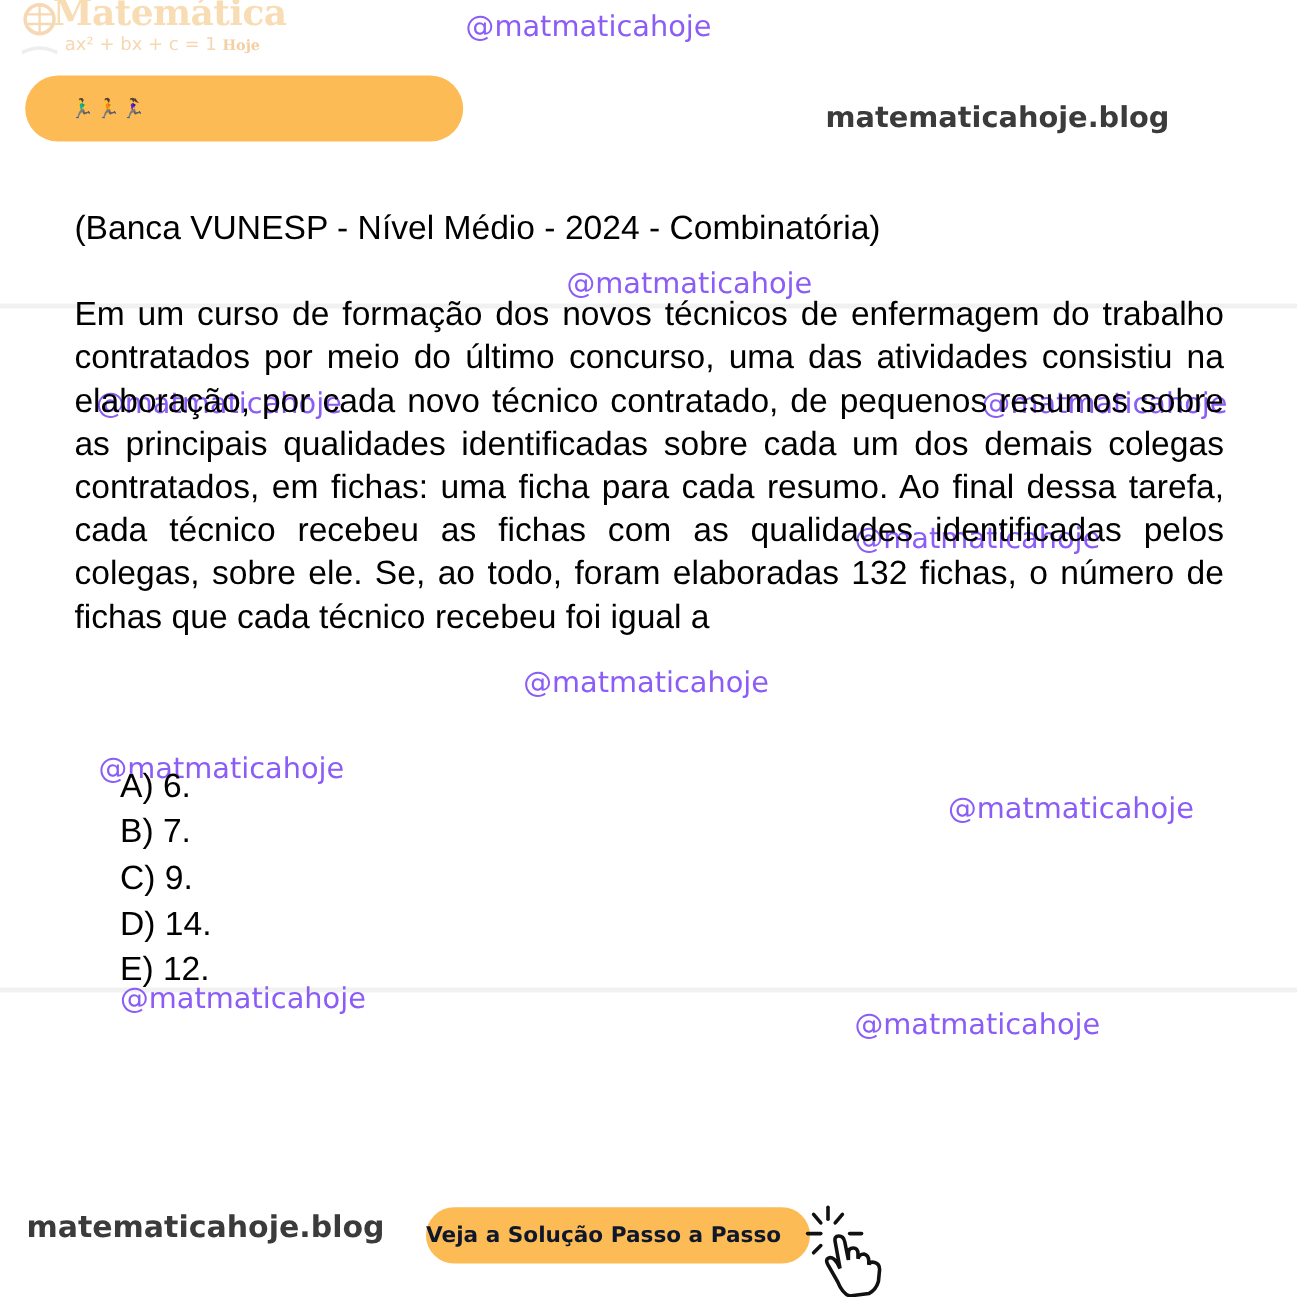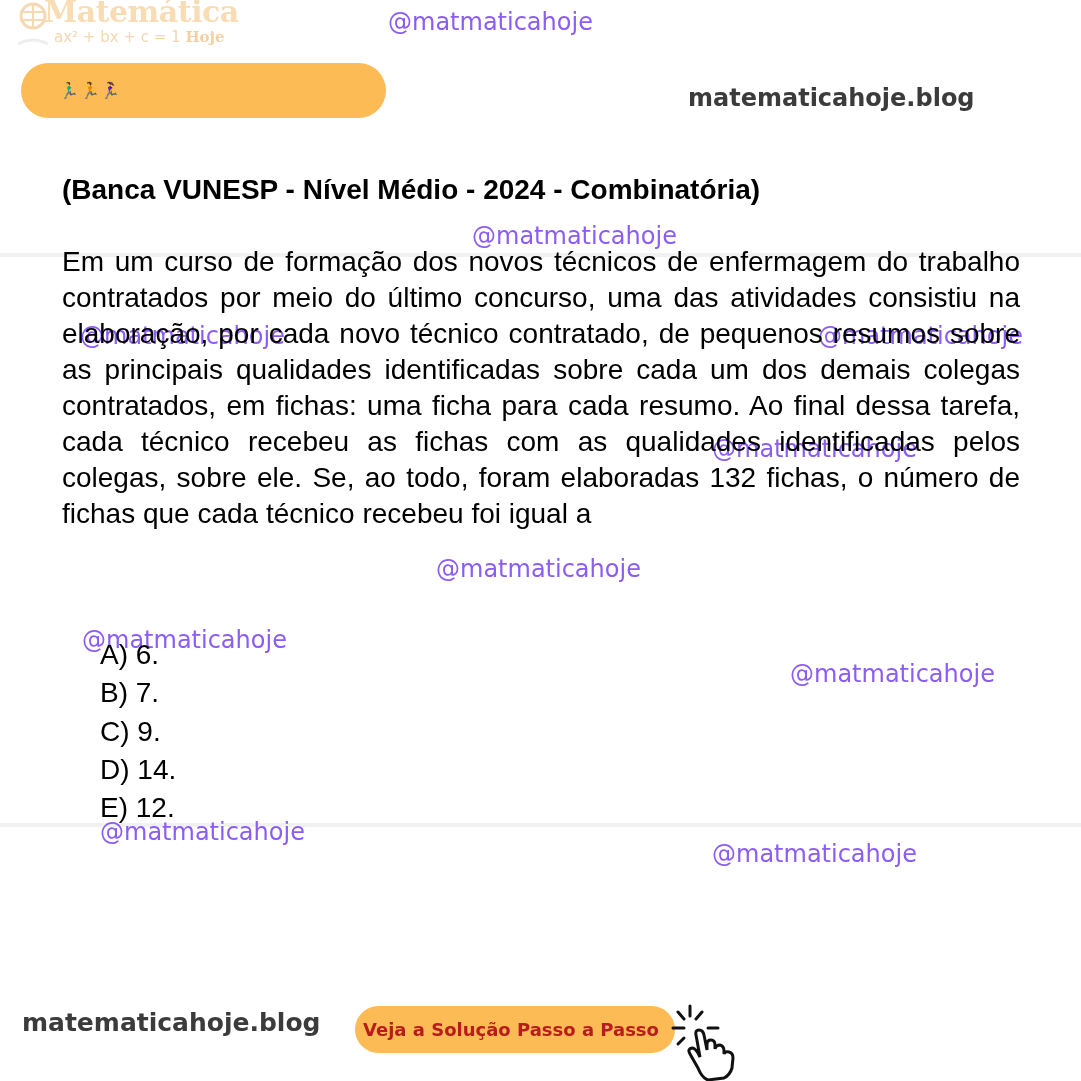--- a/index.html
+++ b/index.html
@@ -17,48 +17,48 @@
     position: absolute; left: 18px; top: 0px; width: 220px; height: 50px;
   }
   .logo .title {
     position: absolute; left: 26px; top: -6px; font-family: "DejaVu Serif", serif;
     font-weight: bold; font-size: 30px; color: #f8dcb3; letter-spacing: -0.5px;
   }
   .logo .formula {
     position: absolute; left: 36px; top: 28px; font-family: "DejaVu Sans", sans-serif;
     font-size: 15px; color: #f5d7b0;
   }
-  .logo .hoje { font-family: "DejaVu Serif", serif; font-weight: bold; font-size: 15px; color: #f3cfa2; }
+  .logo .hoje { font-family: "DejaVu Serif", serif; font-weight: bold; font-size: 12px; color: #f3cfa2; }
   .pill-top {
     left: 21px; top: 63px; width: 365px; height: 55px; border-radius: 28px;
     background: #fdbb55; display: flex; align-items: center; padding-left: 36px; box-sizing: border-box;
     font-family: "DejaVu Sans", sans-serif; font-weight: bold; font-size: 20px; color: #111;
   }
   .pill-top .runners { font-size: 16px; margin-left: 2px; letter-spacing: 1px; color: #d9462d; }
   .site-top {
     left: 688px; top: 84px; font-family: "DejaVu Sans", sans-serif; font-weight: bold;
     font-size: 24px; color: #3b3b3b;
   }
   .heading {
-    left: 62px; top: 174px; font-weight: bold; font-size: 28px; color: #000;
+    left: 62px; top: 174px; font-weight: normal; font-size: 28px; color: #000;
   }
   .question {
     left: 62px; top: 244px; width: 958px; font-size: 28px; line-height: 36px;
     text-align: justify; color: #000;
   }
   .options { left: 62px; top: 636px; font-size: 28px; line-height: 38.3px; }
   .options div { white-space: nowrap; margin-left: 38px; }
   .site-bottom {
     left: 22px; top: 1008px; font-family: "DejaVu Sans", sans-serif; font-weight: bold;
     font-size: 25px; color: #3b3b3b;
   }
   .pill-bottom {
     left: 355px; top: 1006px; width: 320px; height: 47px; border-radius: 24px;
-    background: #fdbb55; display: flex; align-items: center; justify-content: center;
-    font-family: "DejaVu Sans", sans-serif; font-weight: bold; font-size: 18px; color: #b91c1c;
+    background: #fdbb55; display: flex; align-items: center; 
+    font-family: "DejaVu Sans", sans-serif; font-weight: bold; font-size: 18px; color: #0f172a;
     box-sizing: border-box; padding-right: 8px;
   }
   .hand { left: 668px; top: 1002px; width: 90px; height: 79px; }
 </style>
 </head>
 <body>
 
 <div class="hline" style="top:253px;"></div>
 <div class="hline" style="top:823px;"></div>
 

